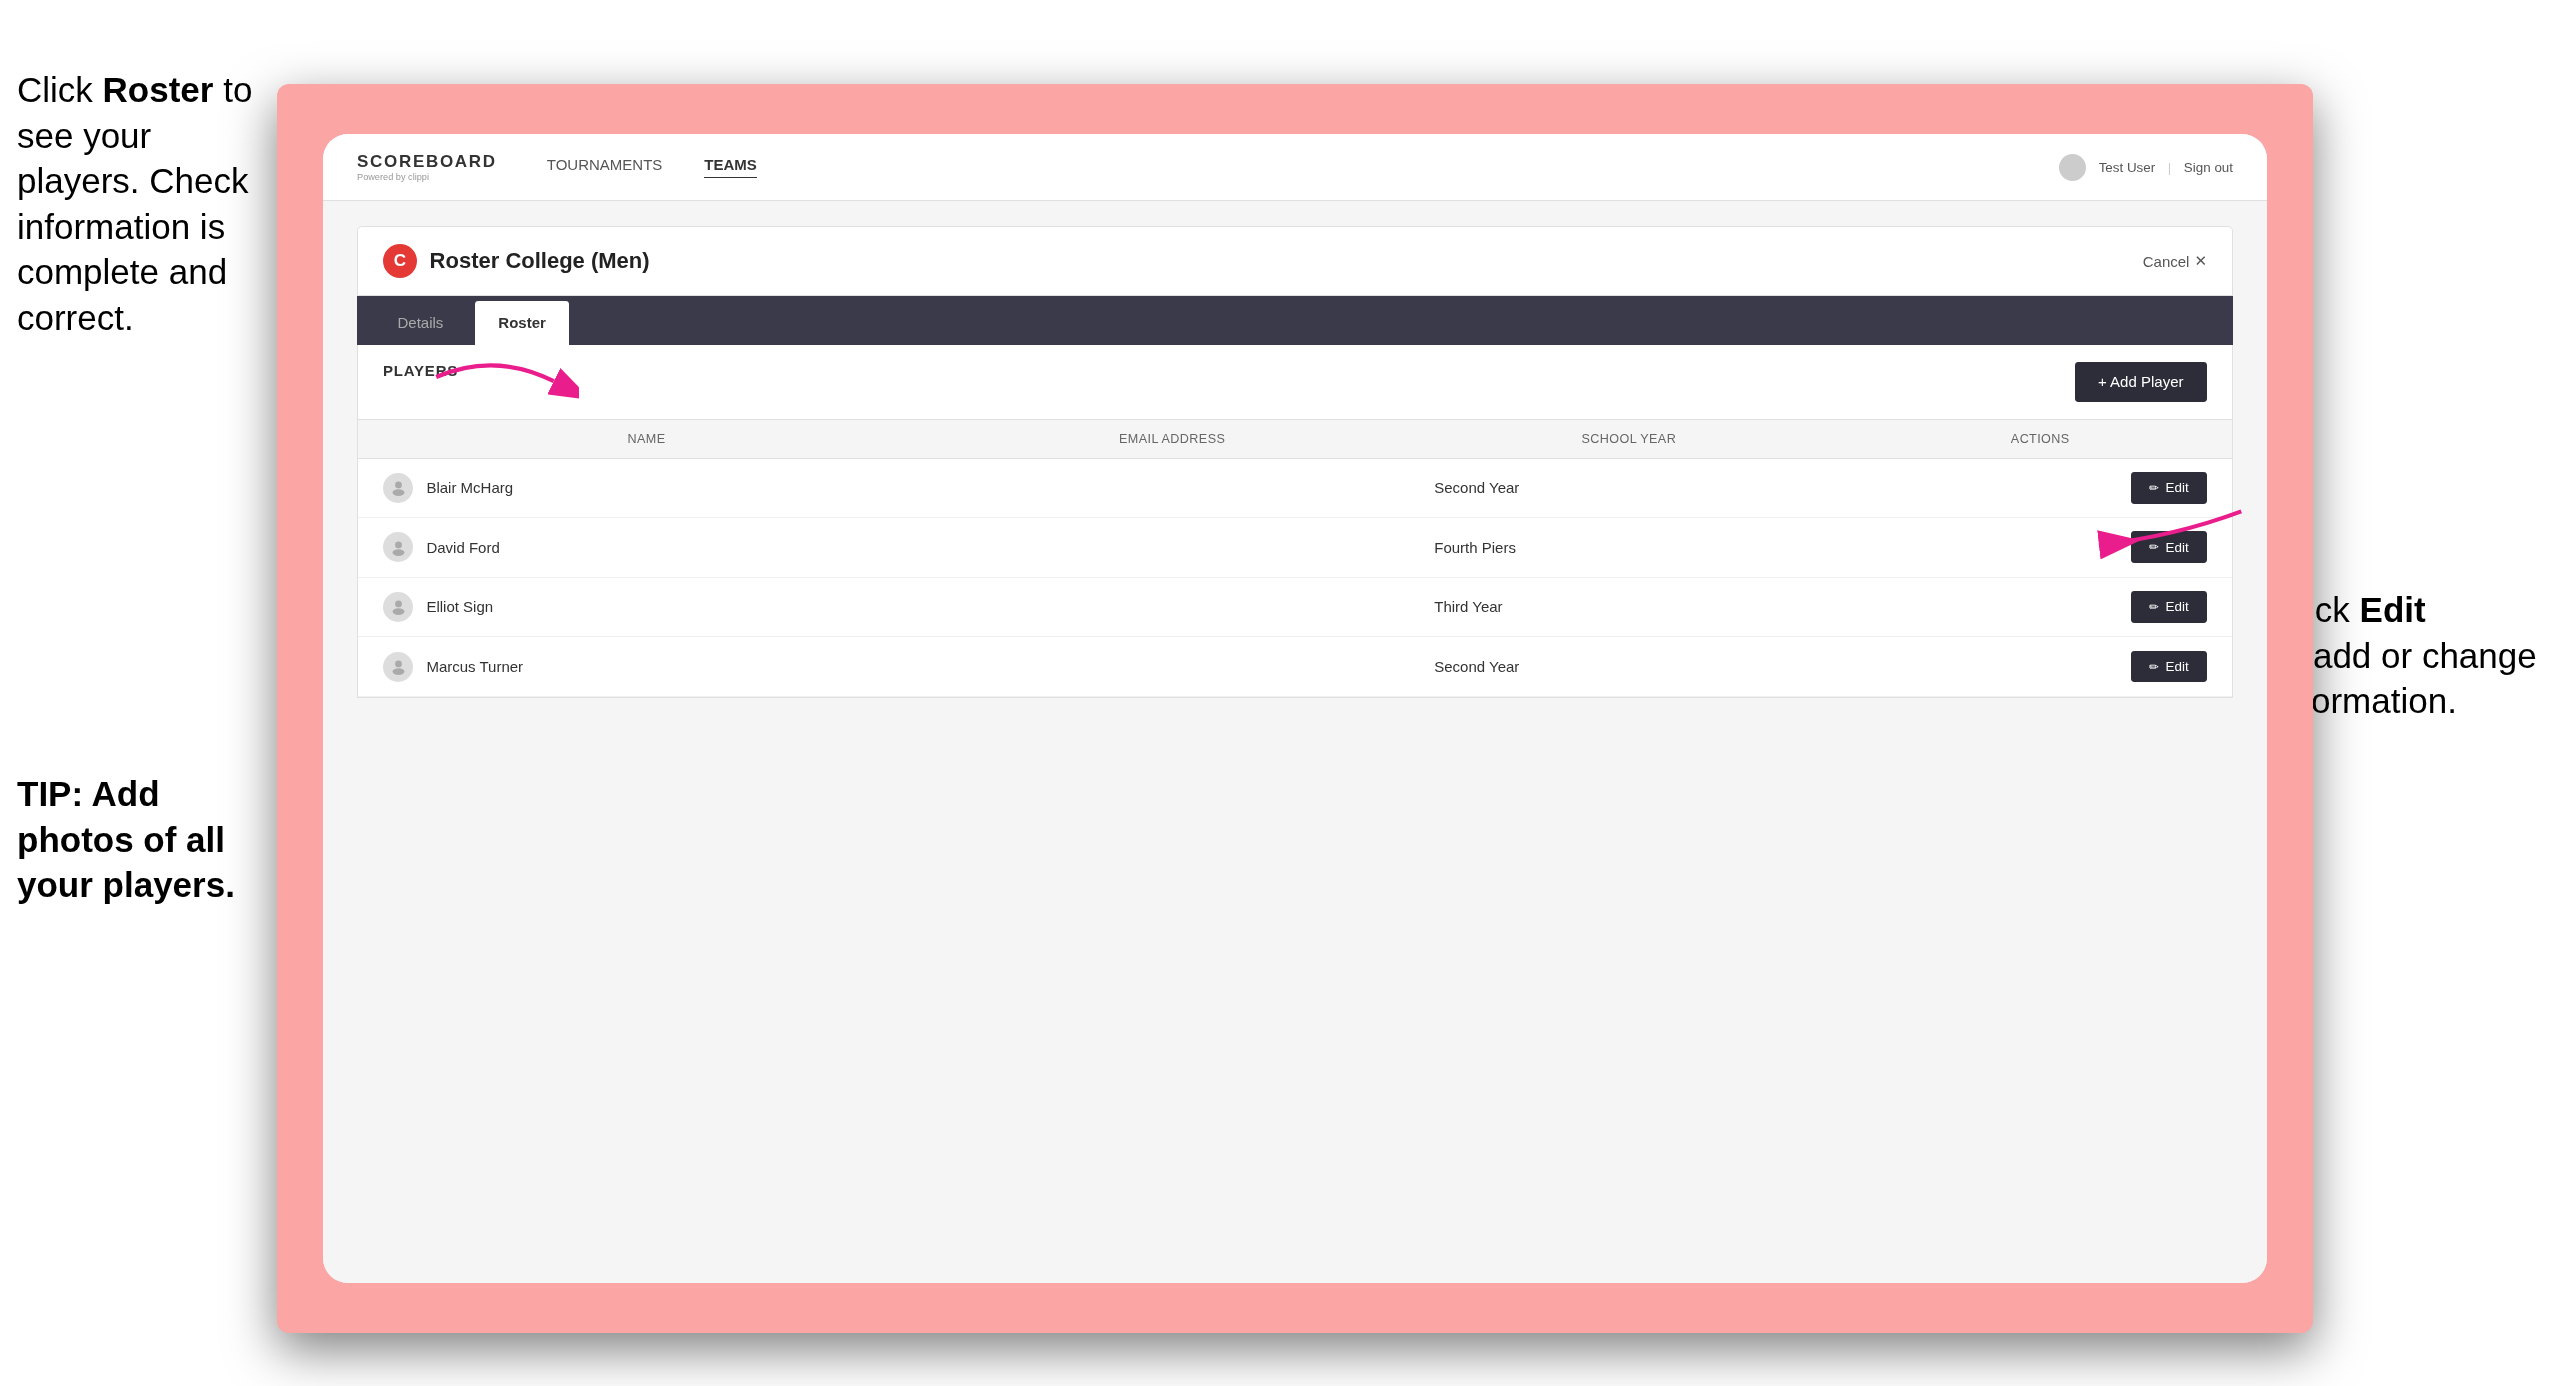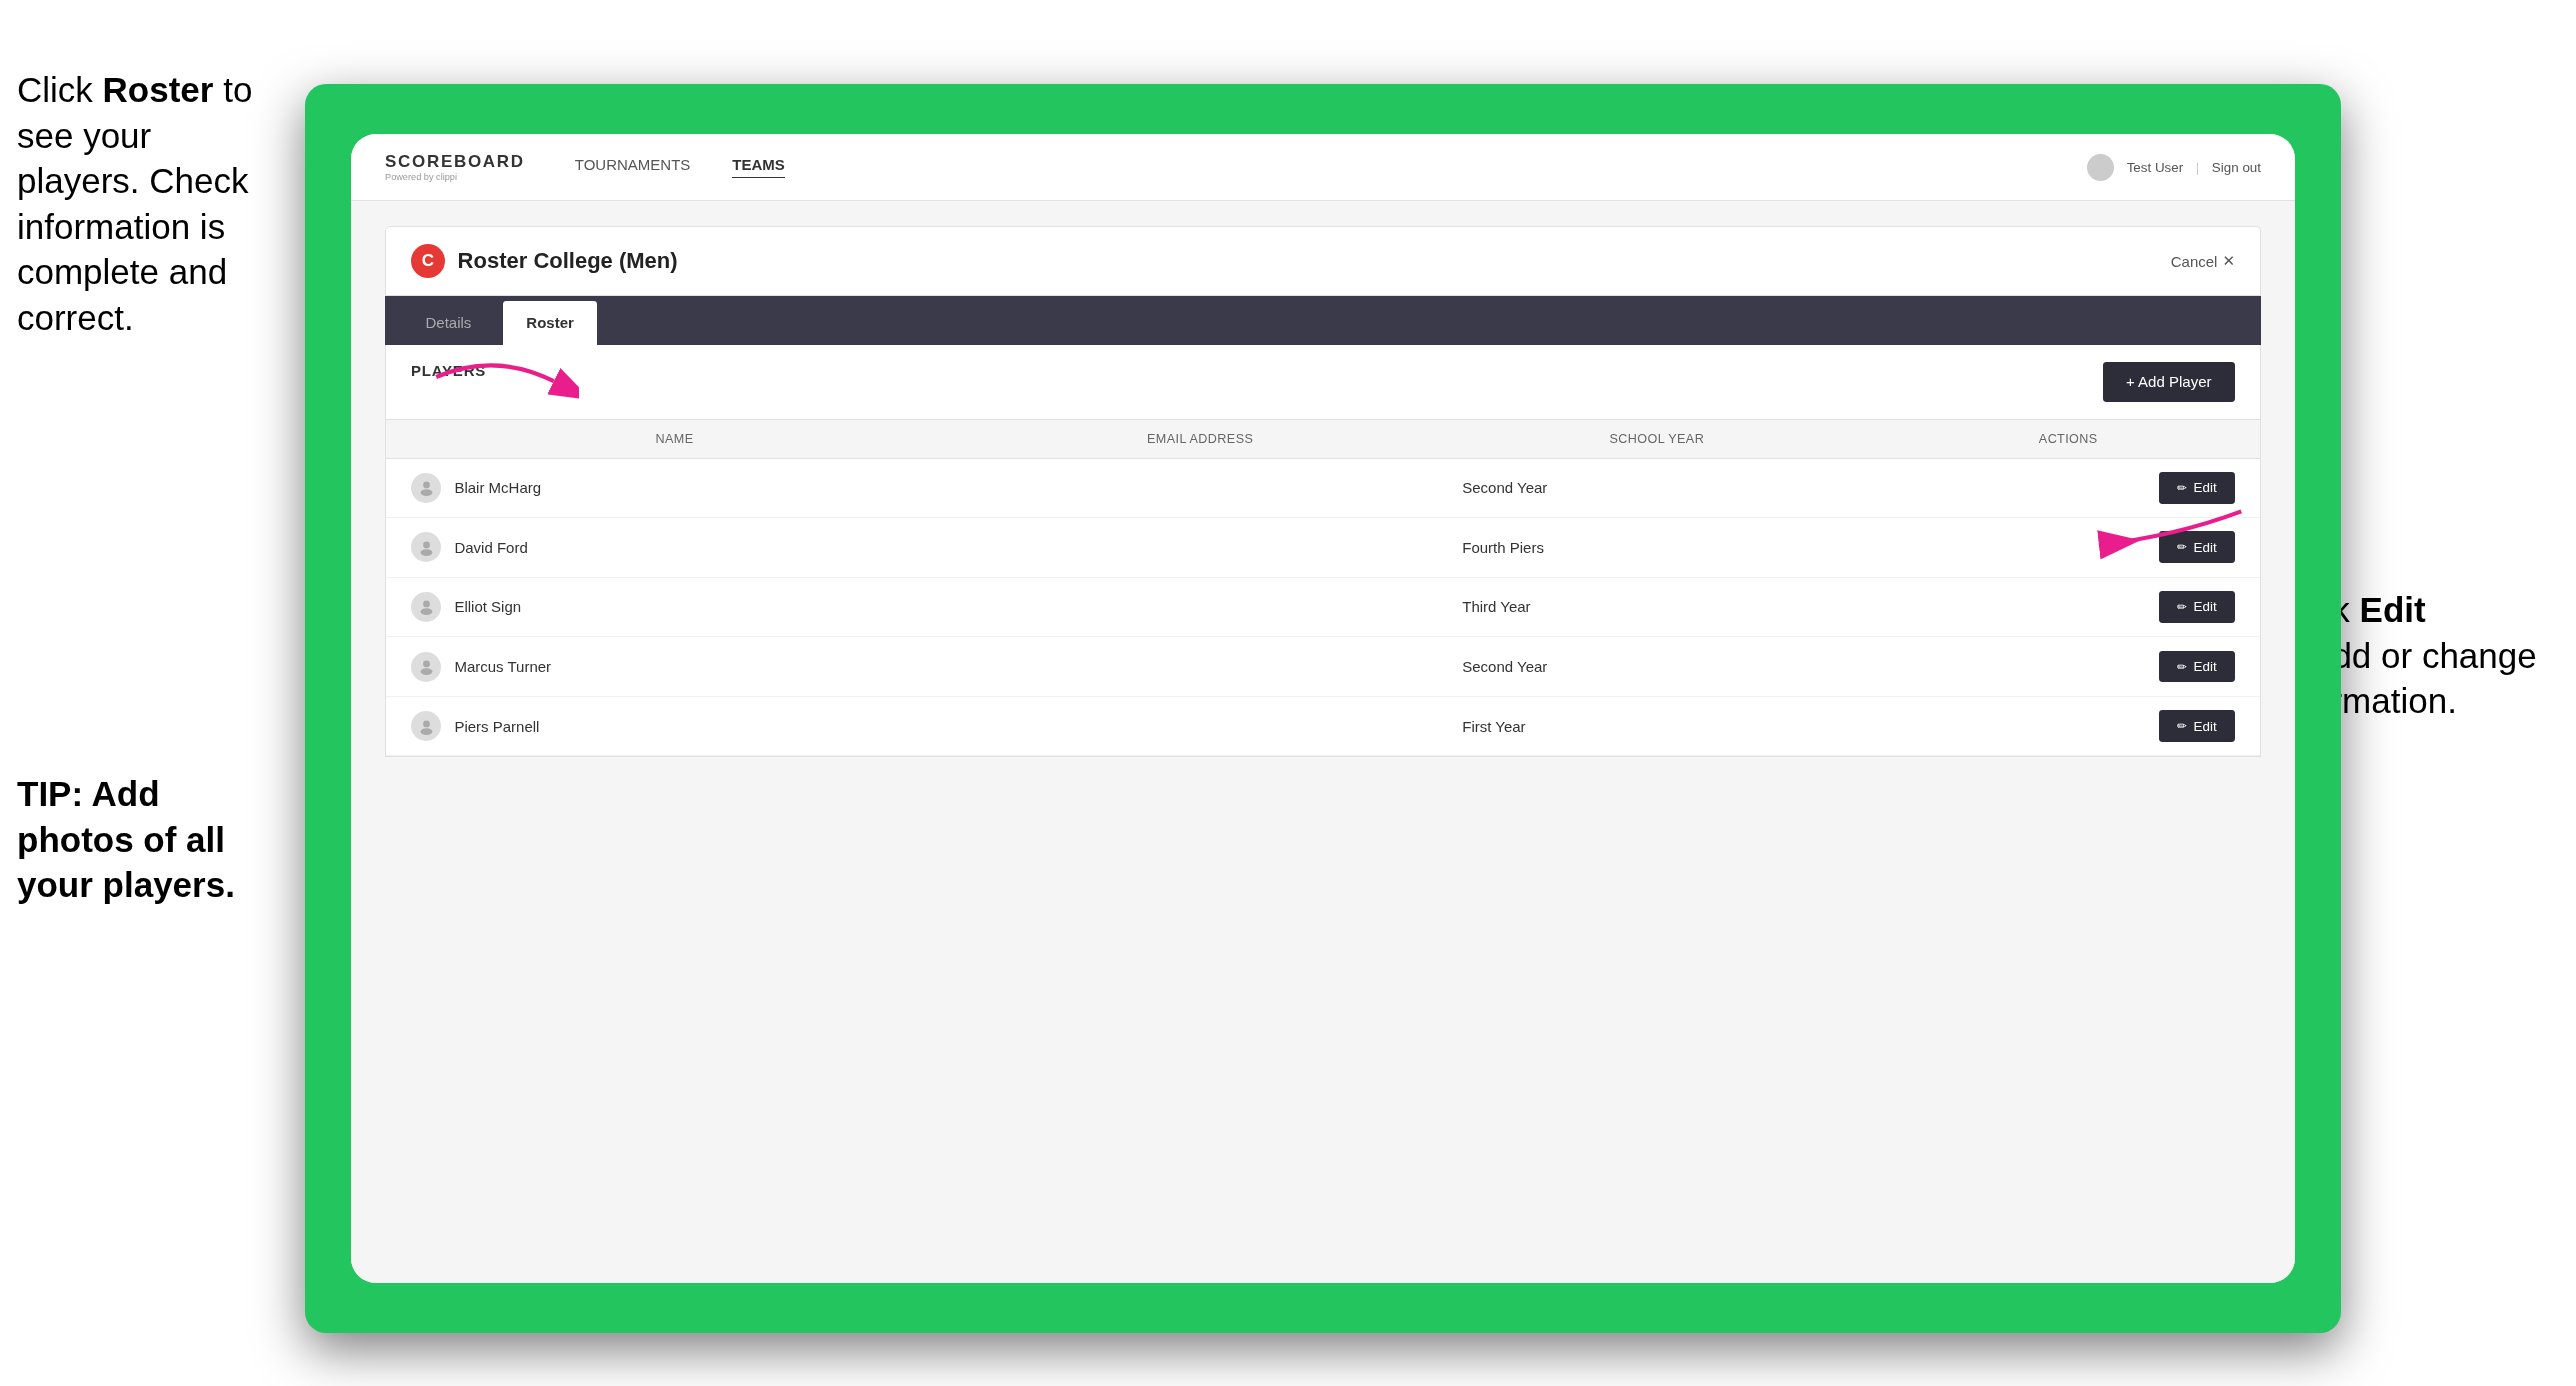--- a/index.html
+++ b/index.html
@@ -48,25 +48,24 @@
     }
     .right-annotation strong { font-weight: 900; }
 
     
     .tablet-frame {
       position: absolute;
       left: 277px;
       top: 84px;
       width: 2036px;
       height: 1249px;
-      background: #22c55e;
-      border-radius: 21px;
+      background: #fca5a5;
+      border-radius: 12px;
       box-shadow: 0 17px 50px rgba(0,0,0,0.5);
       padding: 50px 46px;
-      margin-left: 28px;
     }
 
     .tablet-screen {
       width: 100%;
       height: 100%;
       background: #f0f0f0;
       border-radius: 25px;
       overflow: hidden;
       display: flex;
       flex-direction: column;
@@ -458,41 +457,20 @@
     </td>
     <td></td>
     <td>Second Year</td>
     <td class="actions-col">
       <button class="edit-btn">
         <span class="pencil-icon">✏</span>
         <span>Edit</span>
       </button>
     </td>
   </tr>
-              <tr>
-    <td>
-      <div class="player-name-cell">
-        <div class="player-avatar">
-          <svg width="17" height="17" viewBox="0 0 20 20" fill="none">
-            <circle cx="10" cy="7" r="4" fill="#aaa"></circle>
-            <ellipse cx="10" cy="16" rx="7" ry="4" fill="#aaa"></ellipse>
-          </svg>
-        </div>
-        <span>Piers Parnell</span>
-      </div>
-    </td>
-    <td></td>
-    <td>First Year</td>
-    <td class="actions-col">
-      <button class="edit-btn">
-        <span class="pencil-icon">✏</span>
-        <span>Edit</span>
-      </button>
-    </td>
-  </tr>
             </tbody>
         </table>
       </div>
 
     </div>
   </div>
 </div>
 
 <svg class="arrow-svg" style="left:411px;top:335px;width:168px;height:84px;" viewBox="0 0 200 100">
   <defs>

